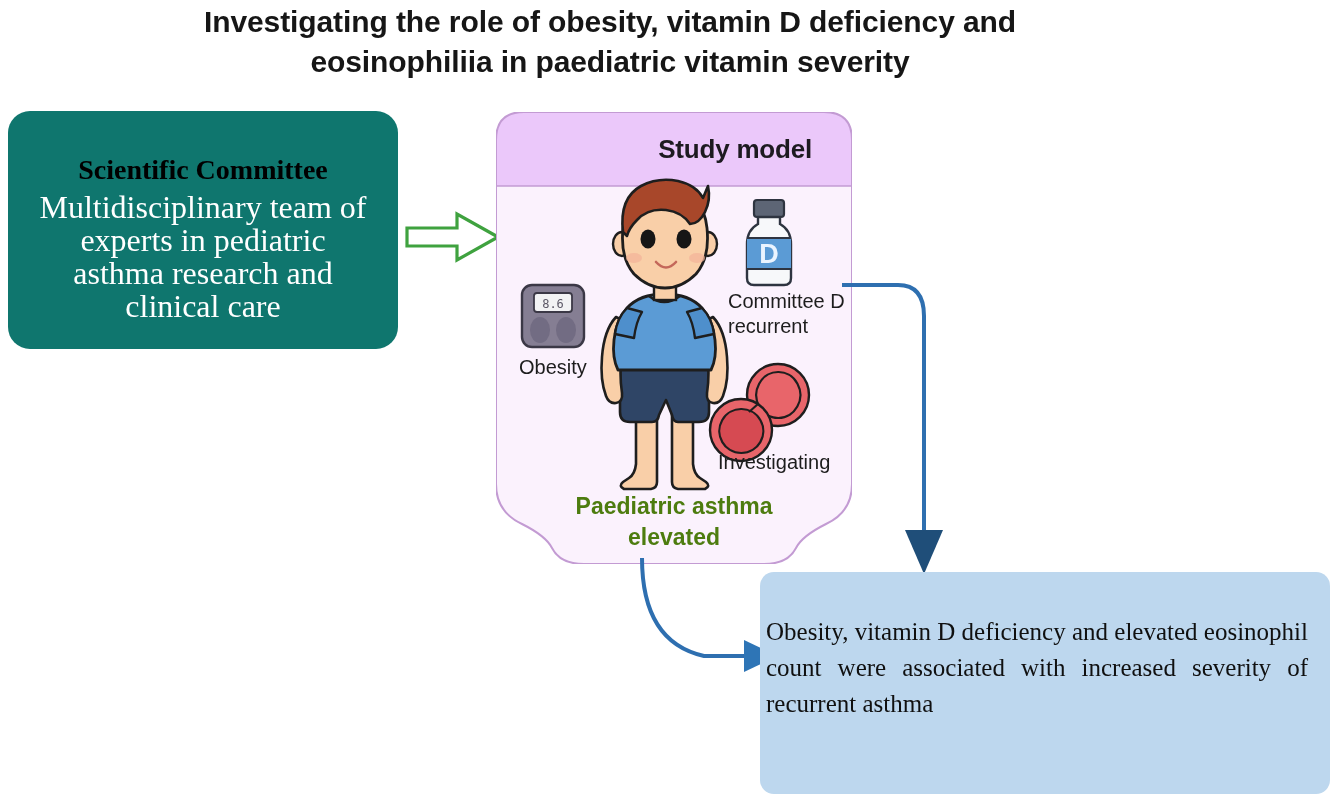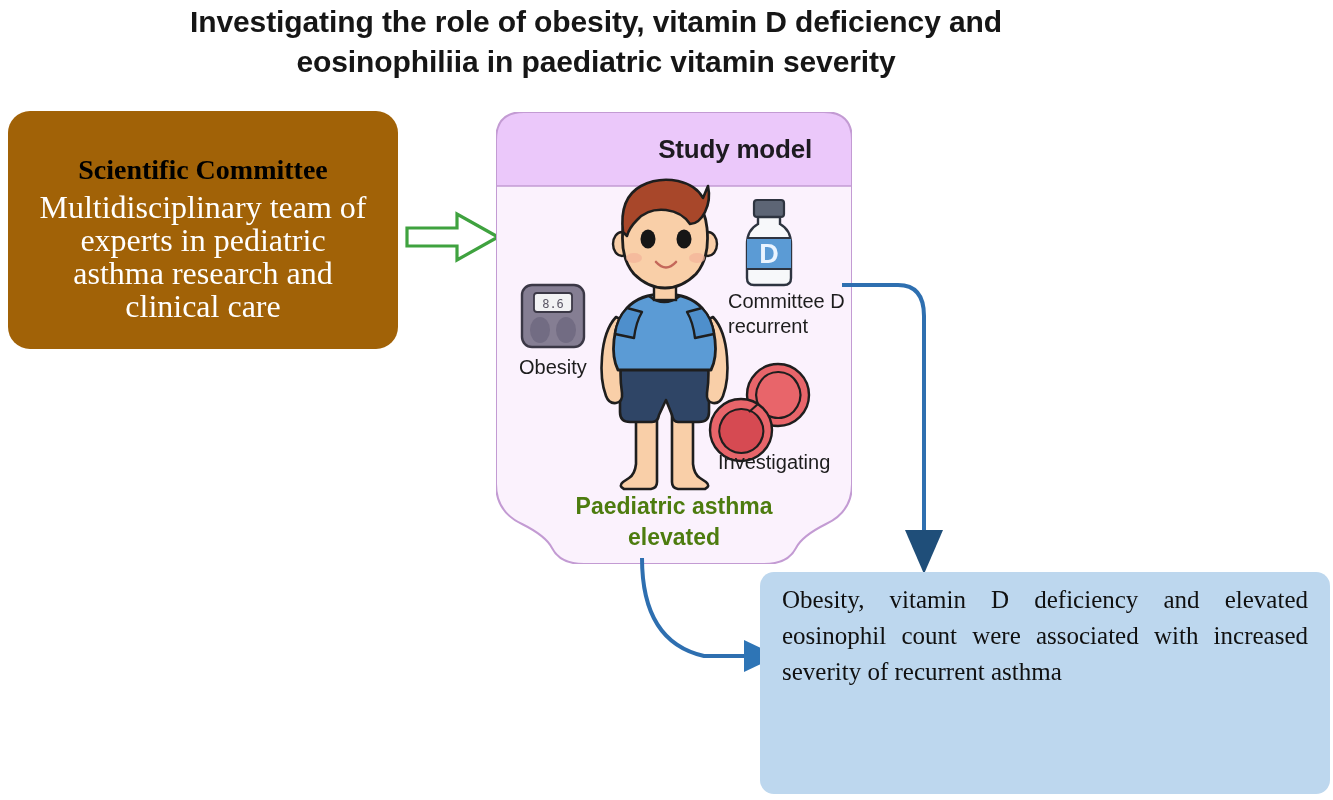--- a/index.html
+++ b/index.html
@@ -11,41 +11,41 @@
     width: 1333px;
     height: 800px;
     position: relative;
     overflow: hidden;
     font-family: "Liberation Sans", sans-serif;
   }
 
   
   #title {
     position: absolute;
-    left: 0;
+    left: 14px;
     top: 2px;
     width: 1192px;
     text-align: center;
     font-family: "Liberation Sans", sans-serif;
     font-weight: bold;
     font-size: 30px;
     line-height: 40px;
     color: #161616;
     letter-spacing: -0.1px;
   }
   #title .tline { display: block; }
 
   
   #committee-box {
     position: absolute;
     left: 8px;
     top: 111px;
     width: 390px;
     height: 238px;
-    background: #a16207;
+    background: #0f766e;
     border-radius: 22px;
     box-sizing: border-box;
     padding: 42px 26px 0 26px;
     text-align: center;
     font-family: "Liberation Serif", serif;
   }
   #committee-title {
     font-size: 28px;
     font-weight: bold;
     color: #000000;
@@ -158,26 +158,27 @@
     display: flex;
     align-items: center;
     justify-content: center;
   }
   #findings-title {
     font-size: 30px;
     font-weight: bold;
     color: #0b0b0b;
   }
   #findings-body {
-    padding: 10px 22px 0 22px;
+    padding: 10px 22px 0 6px;
     font-size: 25px;
     line-height: 36px;
     color: #101010;
     text-align: justify;
     text-justify: inter-word;
+    margin-top: 32px;
   }
 </style>
 </head>
 <body>
 
 <div id="title">
   <span class="tline">Investigating the role of obesity, vitamin D deficiency and</span>
   <span class="tline">eosinophiliia in paediatric vitamin severity</span>
 </div>
 

